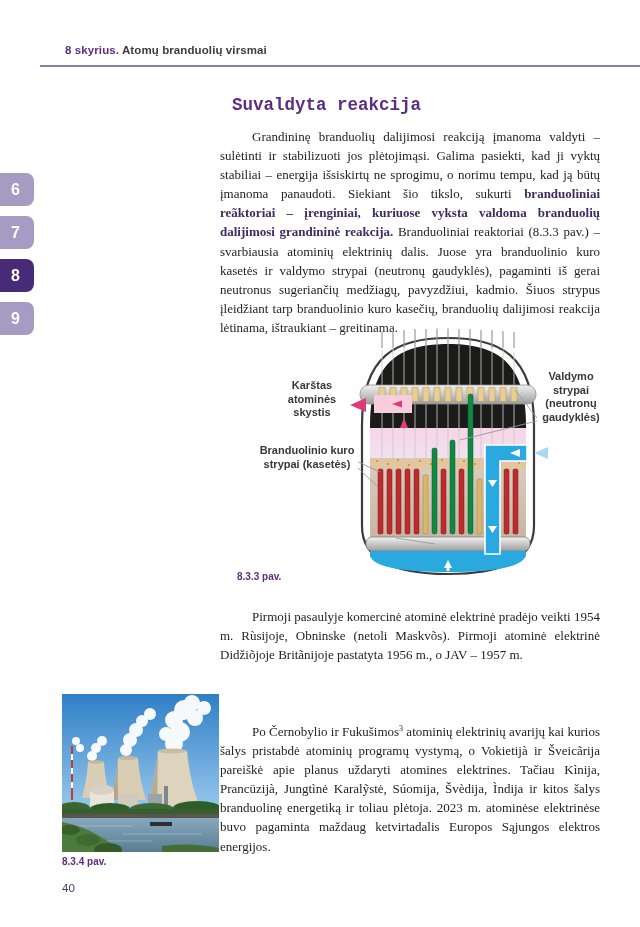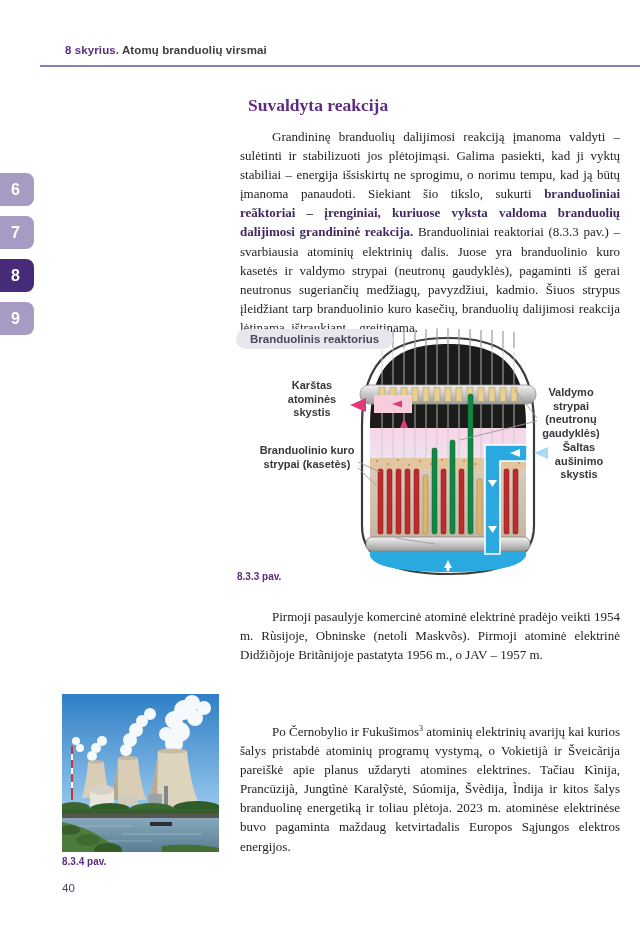--- a/index.html
+++ b/index.html
@@ -14,24 +14,24 @@
   .header-rule{position:absolute;left:40px;top:65px;width:600px;height:2px;background:#8b7cae;}
 
   
   .side-tab{position:absolute;left:0;width:34px;height:33px;border-radius:0 8px 8px 0;
             background:var(--tab_inactive,#a69bc2);color:#fff;font-family:"Liberation Sans",sans-serif;
             font-weight:700;font-size:16px;display:flex;align-items:center;justify-content:center;
             padding-right:3px;box-sizing:border-box;}
   .side-tab.active{background:var(--tab_active,#472a78);}
 
   
-  .section-title{position:absolute;left:248px;top:95px;width:380px;
-                 font-family:Liberation Serif, serif;font-weight:700;font-size:17.5px;
+  .section-title{position:absolute;left:232px;top:95px;width:380px;
+                 font-family:Liberation Mono, monospace;font-weight:700;font-size:17.5px;
                  color:var(--accent,#5c2d83);}
-  .para{position:absolute;left:240px;width:380px;text-align:justify;
+  .para{position:absolute;left:220px;width:380px;text-align:justify;
         font-size:13px;line-height:19.1px;text-indent:32px;color:#262224;}
   .para .boldrun{font-weight:700;color:#3e2b60;}
   sup.fn{font-size:8px;vertical-align:super;line-height:0;}
 
   
   .fig{position:absolute;left:232px;top:328px;width:380px;height:262px;}
   .fig svg{position:absolute;left:0;top:0;}
   .fig-badge{position:absolute;left:4px;top:1px;background:#e9e7ee;border-radius:12px;
              padding:4px 14px;font-family:"Liberation Sans",sans-serif;font-size:11.5px;
              color:#4c4660;font-weight:600;}
@@ -216,25 +216,23 @@
 
       <g stroke="#9a9a9a" stroke-width="0.9">
         <line x1="305" y1="90" x2="283" y2="62"></line>
         <line x1="305" y1="93" x2="228" y2="112"></line>
         <line x1="126" y1="134" x2="148" y2="144"></line>
         <line x1="126" y1="140" x2="145" y2="158"></line>
         <line x1="164" y1="210" x2="203" y2="216"></line>
       </g>
     </svg>
 
-    <div class="fig-badge">Branduolinis reaktorius</div>
     <div class="fig-label" style="left:48px;top:51px;width:64px">Karštas atominės skystis</div>
-    <div class="fig-label" style="left:303px;top:58px;width:72px">Valdymo strypai (neutronų gaudyklės)</div>
+    <div class="fig-label" style="left:303px;top:42px;width:72px">Valdymo strypai (neutronų gaudyklės)</div>
     <div class="fig-label" style="left:25px;top:116px;width:100px">Branduolinio kuro strypai (kasetės)</div>
-    <div class="fig-label" style="left:316px;top:113px;width:62px">Šaltas aušinimo skystis</div>
   </div>
   <div class="fig-caption" style="left:237px;top:571px">8.3.3 pav.</div>
 
   <div class="para" style="top:607px">Pirmoji pasaulyje komercinė atominė elektrinė pradėjo veikti 1954 m. Rùsijoje, Obninske (netoli Maskvõs). Pirmoji atominė elektrinė Didžiõjoje Britãnijoje pastatyta 1956 m., o JAV – 1957 m.</div>
   <div class="para" style="top:722px"><span>Po Černobylio ir Fukušimos</span><sup class="fn">3</sup><span> atominių elektrinių avarijų kai kurios šalys pristabdė atominių programų vystymą, o Vokietijà ir Šveicãrija pareiškė apie planus uždaryti atomines elektrines. Tačiau Kìnija, Prancūzijà, Jungtìnė Karalỹstė, Súomija, Švèdija, Ìndija ir kitos šalys branduolinę energetiką ir toliau plėtoja. 2023 m. atominėse elektrinėse buvo pagaminta maždaug ketvirtadalis Europos Sąjungos elektros energijos.</span></div>
 
   <div class="photo">
     <svg width="157" height="158" viewBox="0 0 157 158">
       <defs>
         <linearGradient id="sky" x1="0" y1="0" x2="0" y2="1">

